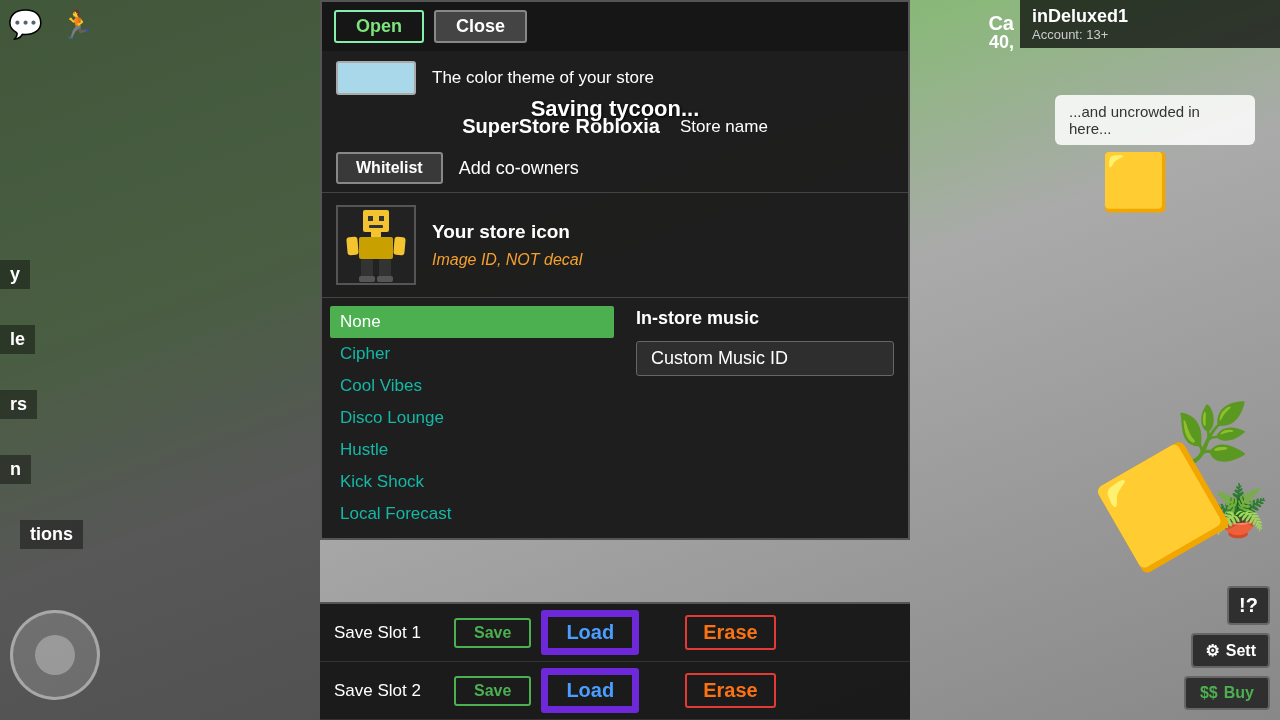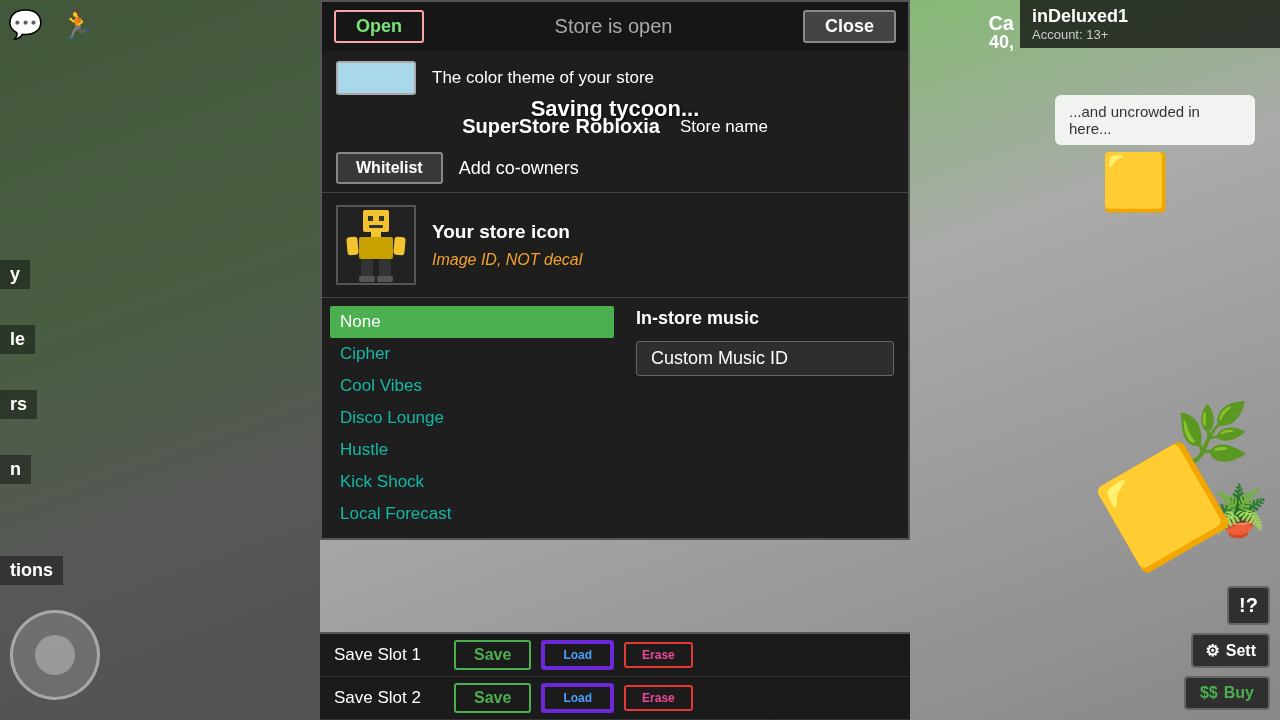--- a/index.html
+++ b/index.html
@@ -85,21 +85,21 @@
     .dialog-topbar {
       display: flex;
       align-items: center;
       background: rgba(20,20,20,0.9);
       padding: 8px 12px;
       gap: 10px;
     }
 
     .btn-open {
       background: transparent;
-      border: 2px solid #fca5a5;
+      border: 2px solid #86efac;
       color: #7be47b;
       font-size: 18px;
       font-weight: bold;
       padding: 4px 20px;
       cursor: pointer;
       border-radius: 3px;
     }
 
     .store-status {
       color: #aaa;
@@ -342,38 +342,39 @@
       color: #4caf50;
       font-size: 16px;
       font-weight: bold;
       padding: 4px 18px;
       cursor: pointer;
       border-radius: 3px;
     }
 
     .btn-load {
       background: transparent;
-      border: 4px solid #6d28d9;
+      border: 7px solid #6d28d9;
       color: #4a9eff;
-      font-size: 12px;
+      font-size: 20px;
       font-weight: bold;
       padding: 4px 18px;
       cursor: pointer;
       border-radius: 3px;
     }
 
     .btn-erase {
       background: transparent;
       border: 2px solid #e53935;
-      color: #ec4899;
-      font-size: 12px;
+      color: #f97316;
+      font-size: 20px;
       font-weight: bold;
       padding: 4px 16px;
       cursor: pointer;
       border-radius: 3px;
+      margin-left: 36px;
     }
 
     
     .right-area {
       position: absolute;
       right: 0;
       top: 0;
       width: 370px;
       height: 720px;
       z-index: 2;
@@ -449,21 +450,21 @@
       padding: 6px 12px;
       cursor: pointer;
       border-radius: 4px;
     }
 
     
     .left-label-y { top: 260px; }
     .left-label-le { top: 325px; }
     .left-label-rs { top: 390px; }
     .left-label-n { top: 455px; }
-    .left-label-tions { top: 556px; }
+    .left-label-tions { top: 520px; margin-left: 20px; }
 
     
     .speech-bubble {
       position: absolute;
       top: 95px;
       right: 25px;
       background: rgba(255,255,255,0.85);
       color: #333;
       font-size: 15px;
       padding: 8px 14px;
@@ -498,21 +499,20 @@
 <div style="position:absolute;top:28px;right:260px;color:white;font-size:18px;font-weight:bold;z-index:12;padding:4px 6px;">40,</div>
 
 <div class="speech-bubble">...and uncrowded in here...</div>
 
 <div class="saving-text">Saving tycoon...</div>
 
 <div class="dialog">
 
   <div class="dialog-topbar">
     <button class="btn-open">Open</button>
-    <span class="store-status">Store is open</span>
     <button class="btn-close">Close</button>
   </div>
 
   <div class="color-theme-row">
     <div class="color-swatch"></div>
     <span class="color-theme-label">The color theme of your store</span>
   </div>
 
   <div class="store-name-row">
     <span class="store-name">SuperStore Robloxia</span>

